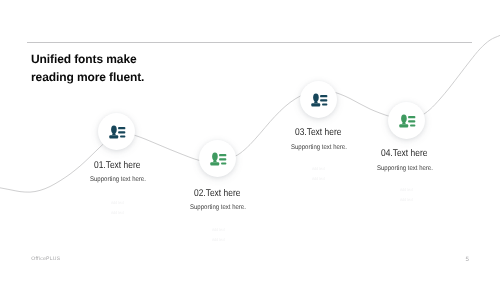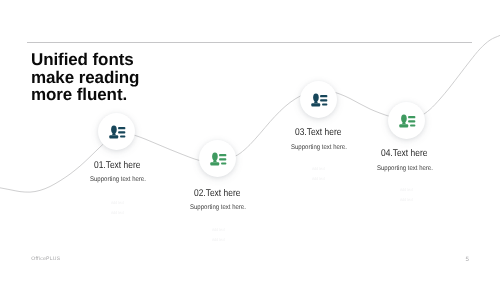--- a/index.html
+++ b/index.html
@@ -3,21 +3,21 @@
 <meta charset="utf-8">
 <style>
   html,body{margin:0;padding:0;background:#fff;}
   body{width:500px;height:281px;overflow:hidden;font-family:"Liberation Sans",sans-serif;
        -webkit-font-smoothing:antialiased;text-rendering:geometricPrecision;}
   .slide{position:relative;width:500px;height:281px;background:#fff;overflow:hidden;}
 
   .rule{position:absolute;left:27px;top:42px;width:445px;height:1px;background:#c6c6c8;}
 
   .title{position:absolute;left:31px;top:51px;width:133px;
-         font-size:17px;font-weight:700;line-height:17.5px;color:#0a0a0a;
+         font-size:12px;font-weight:700;line-height:17.5px;color:#0a0a0a;
          letter-spacing:-0.1px;}
 
   .curve{position:absolute;left:0;top:0;width:500px;height:281px;}
 
   .circ{position:absolute;width:37px;height:37px;border-radius:50%;background:#fff;
         box-shadow:0 1px 4px rgba(80,85,100,0.13), 0 2px 9px rgba(80,85,100,0.10);
         display:flex;align-items:center;justify-content:center;}
   .circ svg{display:block;}
   .ic{shape-rendering:geometricPrecision;position:relative;top:1.1px;left:0.5px;}
 

